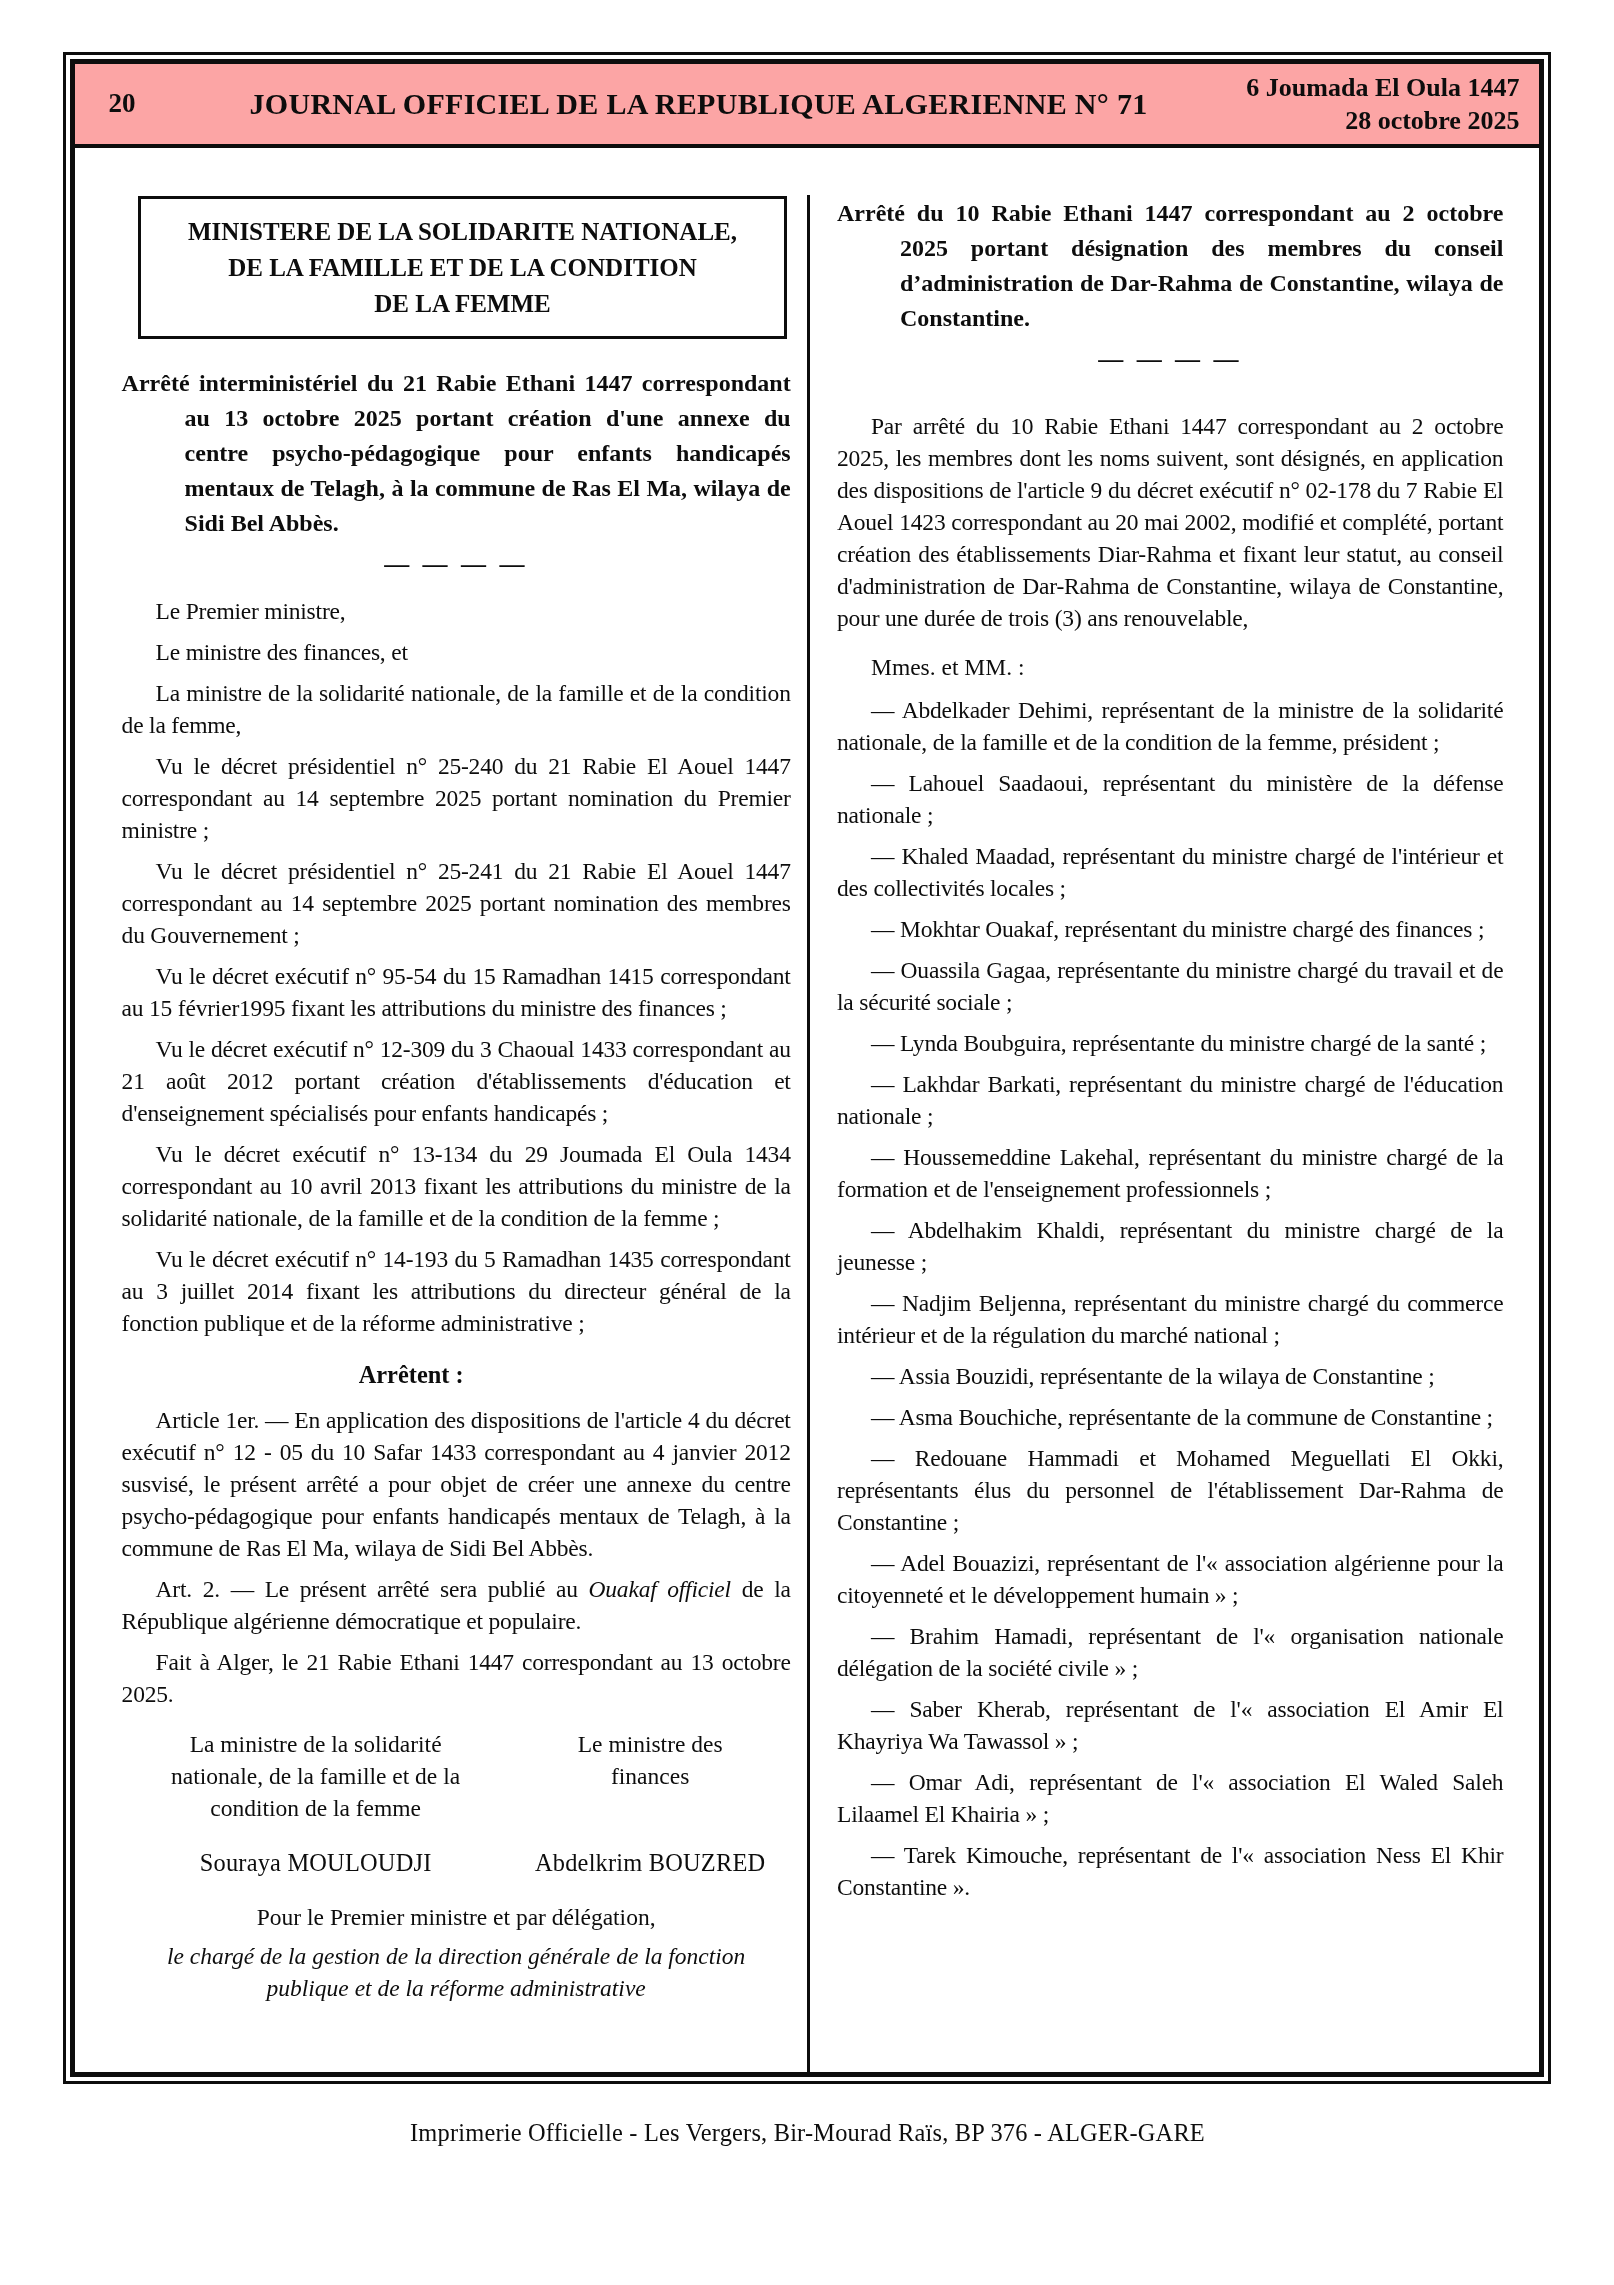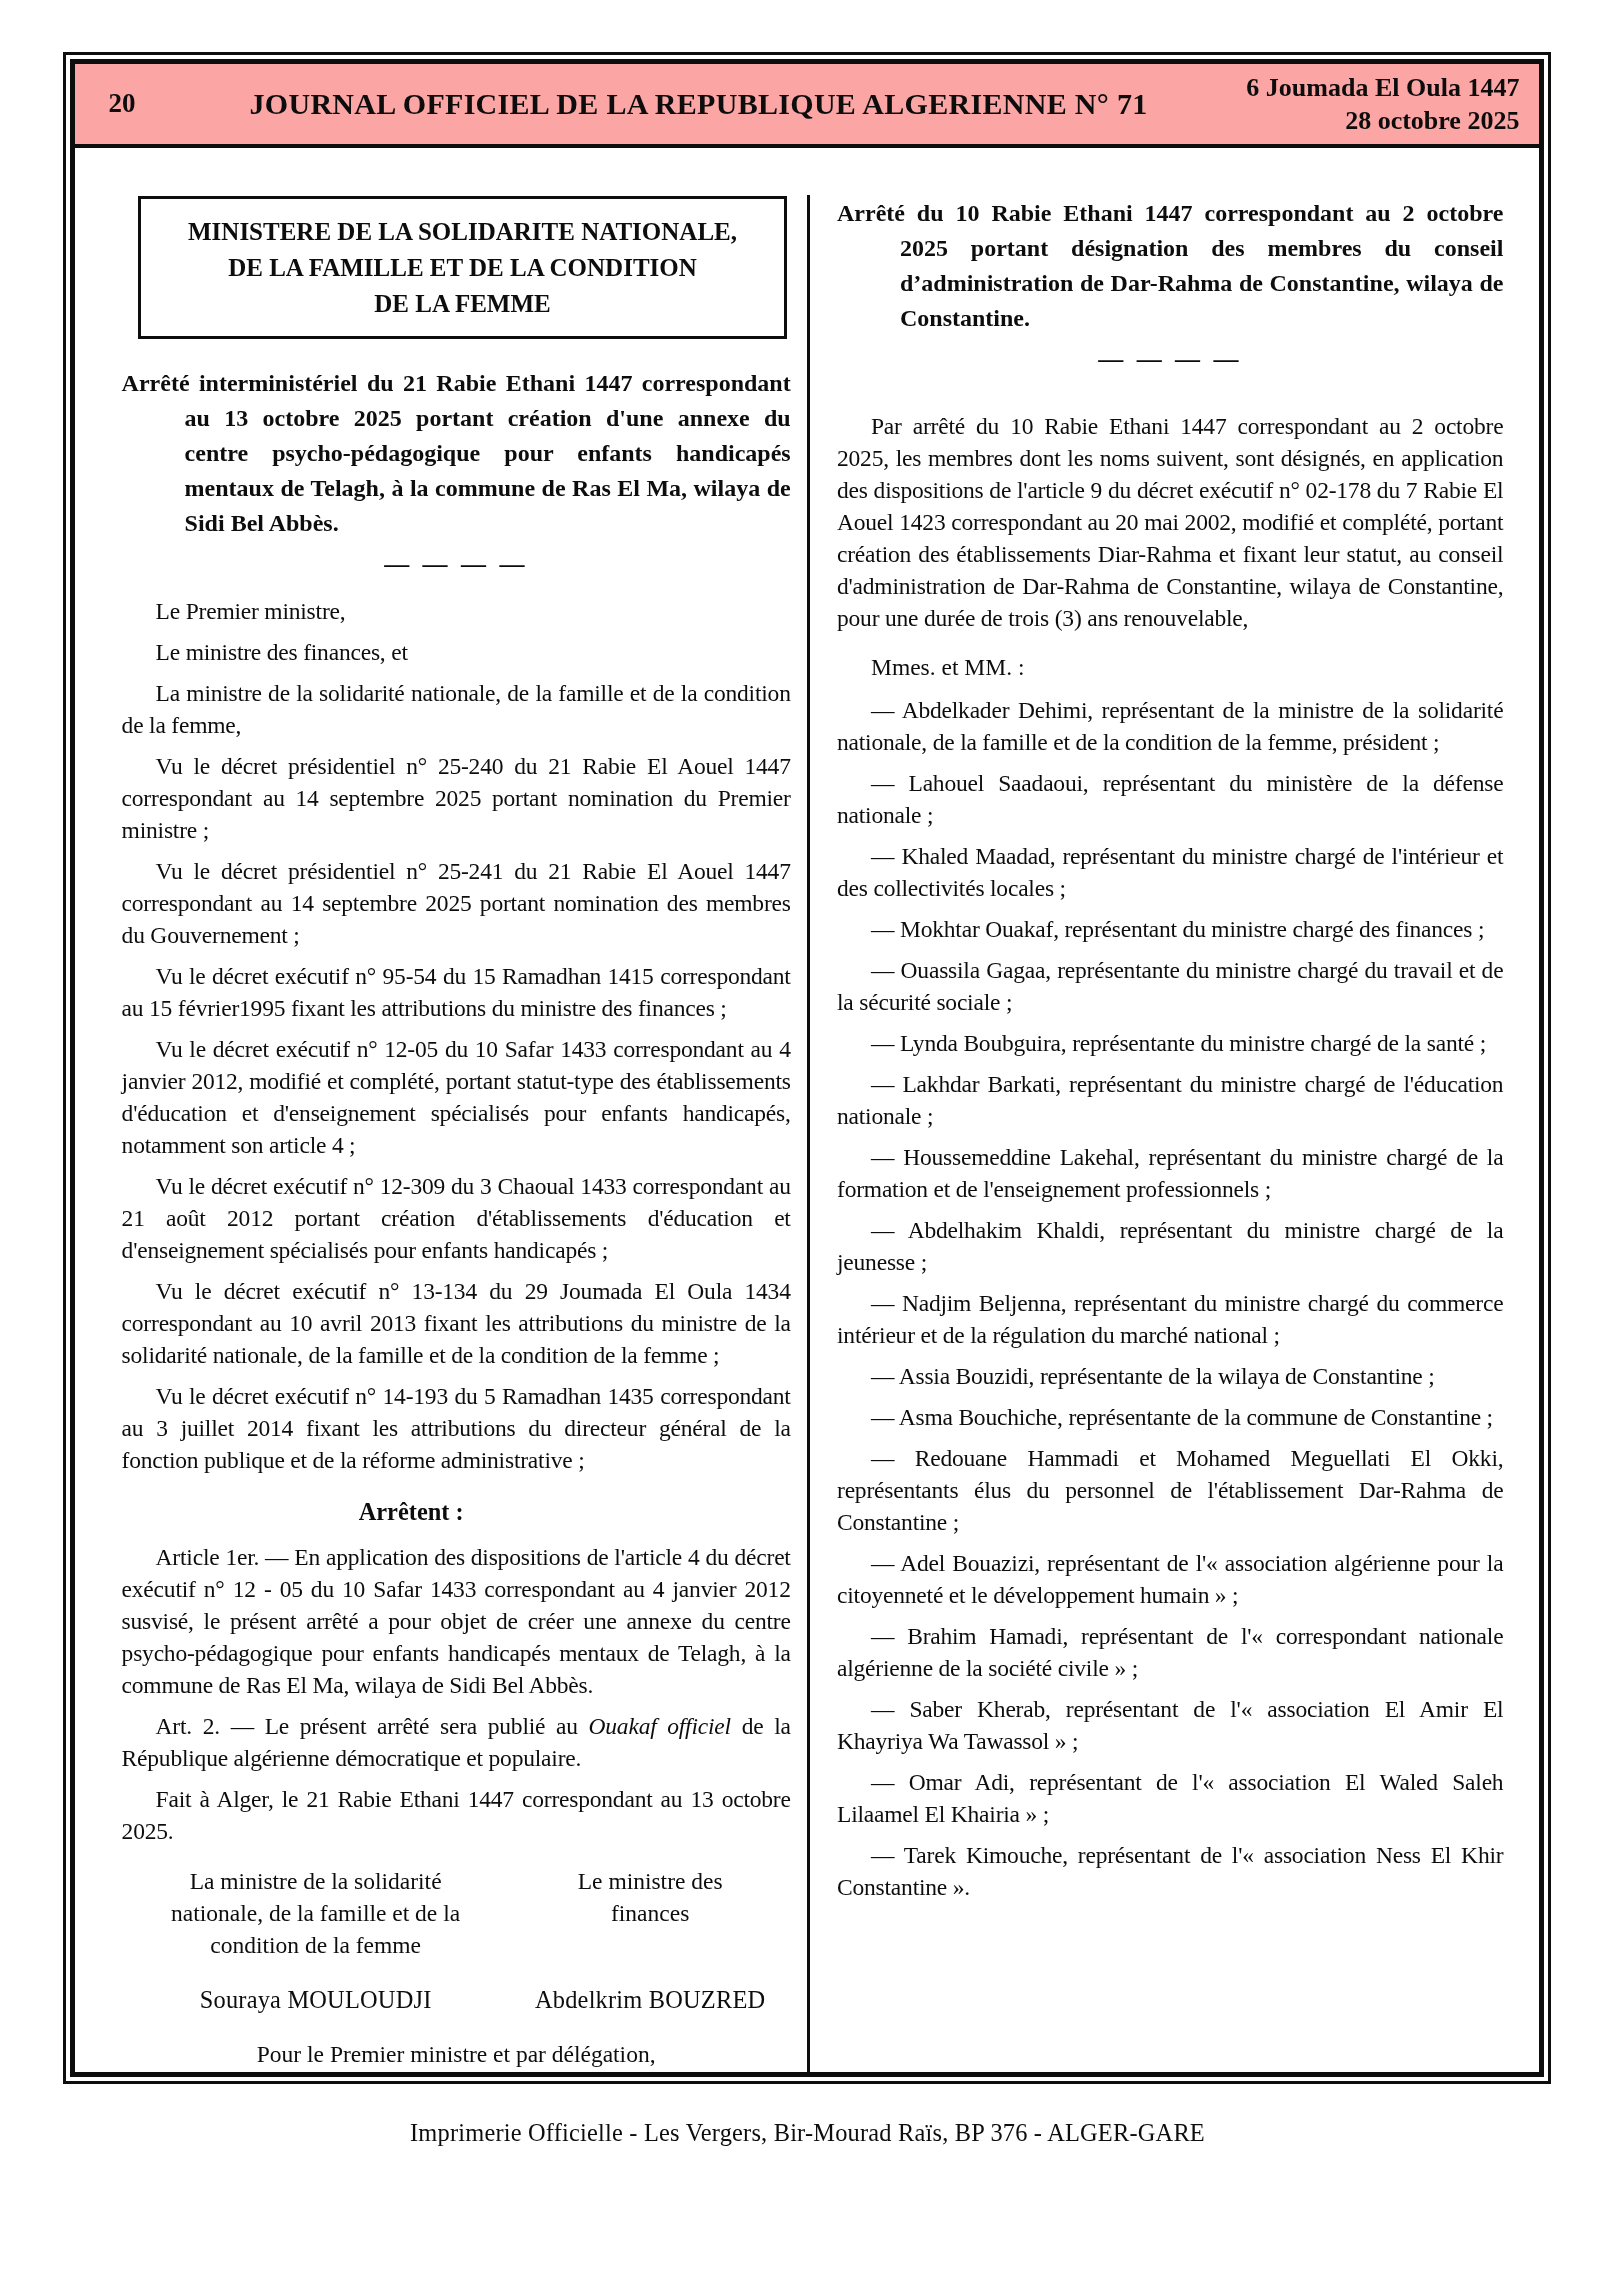--- a/index.html
+++ b/index.html
@@ -96,21 +96,20 @@
 
         <p class="decree-title">Arrêté interministériel du 21 Rabie Ethani 1447 correspondant au 13 octobre 2025 portant création d'une annexe du centre psycho-pédagogique pour enfants handicapés mentaux de Telagh, à la commune de Ras El Ma, wilaya de Sidi Bel Abbès.</p>
         <div class="sep">— — — —</div>
 
         <p class="para">Le Premier ministre,</p>
         <p class="para">Le ministre des finances, et</p>
         <p class="para">La ministre de la solidarité nationale, de la famille et de la condition de la femme,</p>
         <p class="para">Vu le décret présidentiel n° 25-240 du 21 Rabie El Aouel 1447 correspondant au 14 septembre 2025 portant nomination du Premier ministre ;</p>
         <p class="para">Vu le décret présidentiel n° 25-241 du 21 Rabie El Aouel 1447 correspondant au 14 septembre 2025 portant nomination des membres du Gouvernement ;</p>
         <p class="para">Vu le décret exécutif n° 95-54 du 15 Ramadhan 1415 correspondant au 15 février1995 fixant les attributions du ministre des finances ;</p>
-        <p class="para">Vu le décret exécutif n° 12-05 du 10 Safar 1433 correspondant au 4 janvier 2012, modifié et complété, portant statut-type des établissements d'éducation et d'enseignement spécialisés pour enfants handicapés, notamment son article 4 ;</p>
         <p class="para">Vu le décret exécutif n° 12-309 du 3 Chaoual 1433 correspondant au 21 août 2012 portant création d'établissements d'éducation et d'enseignement spécialisés pour enfants handicapés ;</p>
         <p class="para">Vu le décret exécutif n° 13-134 du 29 Joumada El Oula 1434 correspondant au 10 avril 2013 fixant les attributions du ministre de la solidarité nationale, de la famille et de la condition de la femme ;</p>
         <p class="para">Vu le décret exécutif n° 14-193 du 5 Ramadhan 1435 correspondant au 3 juillet 2014 fixant les attributions du directeur général de la fonction publique et de la réforme administrative ;</p>
 
         <div class="arretent">Arrêtent :</div>
 
         <p class="para">Article 1er. — En application des dispositions de l'article 4 du décret exécutif n° 12 - 05 du 10 Safar 1433 correspondant au 4 janvier 2012 susvisé, le présent arrêté a pour objet de créer une annexe du centre psycho-pédagogique pour enfants handicapés mentaux de Telagh, à la commune de Ras El Ma, wilaya de Sidi Bel Abbès.</p>
         <p class="para"><span>Art. 2. — Le présent arrêté sera publié au </span><span class="ital">Ouakaf officiel</span><span> de la République algérienne démocratique et populaire.</span></p>
         <p class="para">Fait à Alger, le 21 Rabie Ethani 1447 correspondant au 13 octobre 2025.</p>
 
@@ -150,21 +149,21 @@
         <p class="para">— Ouassila Gagaa, représentante du ministre chargé du travail et de la sécurité sociale ;</p>
         <p class="para">— Lynda Boubguira, représentante du ministre chargé de la santé ;</p>
         <p class="para">— Lakhdar Barkati, représentant du ministre chargé de l'éducation nationale ;</p>
         <p class="para">— Houssemeddine Lakehal, représentant du ministre chargé de la formation et de l'enseignement professionnels ;</p>
         <p class="para">— Abdelhakim Khaldi, représentant du ministre chargé de la jeunesse ;</p>
         <p class="para">— Nadjim Beljenna, représentant du ministre chargé du commerce intérieur et de la régulation du marché national ;</p>
         <p class="para">— Assia Bouzidi, représentante de la wilaya de Constantine ;</p>
         <p class="para">— Asma Bouchiche, représentante de la commune de Constantine ;</p>
         <p class="para">— Redouane Hammadi et Mohamed Meguellati El Okki, représentants élus du personnel de l'établissement Dar-Rahma de Constantine ;</p>
         <p class="para">— Adel Bouazizi, représentant de l'« association algérienne pour la citoyenneté et le développement humain » ;</p>
-        <p class="para">— Brahim Hamadi, représentant de l'« correspondant nationale algérienne de la société civile » ;</p>
+        <p class="para">— Brahim Hamadi, représentant de l'« organisation nationale délégation de la société civile » ;</p>
         <p class="para">— Saber Kherab, représentant de l'« association El Amir El Khayriya Wa Tawassol » ;</p>
         <p class="para">— Omar Adi, représentant de l'« association El Waled Saleh Lilaamel El Khairia » ;</p>
         <p class="para">— Tarek Kimouche, représentant de l'« association Ness El Khir Constantine ».</p>
       </div>
 
     </div>
   </div>
 </div>
 
 <div class="page-footer">Imprimerie Officielle - Les Vergers, Bir-Mourad Raïs, BP 376 - ALGER-GARE</div>

